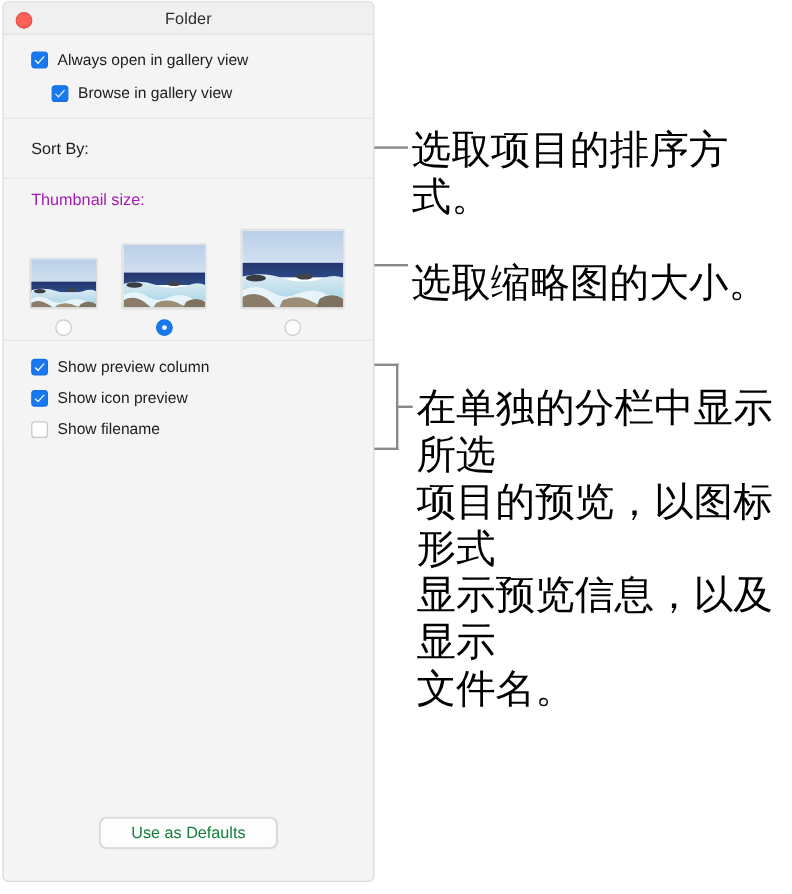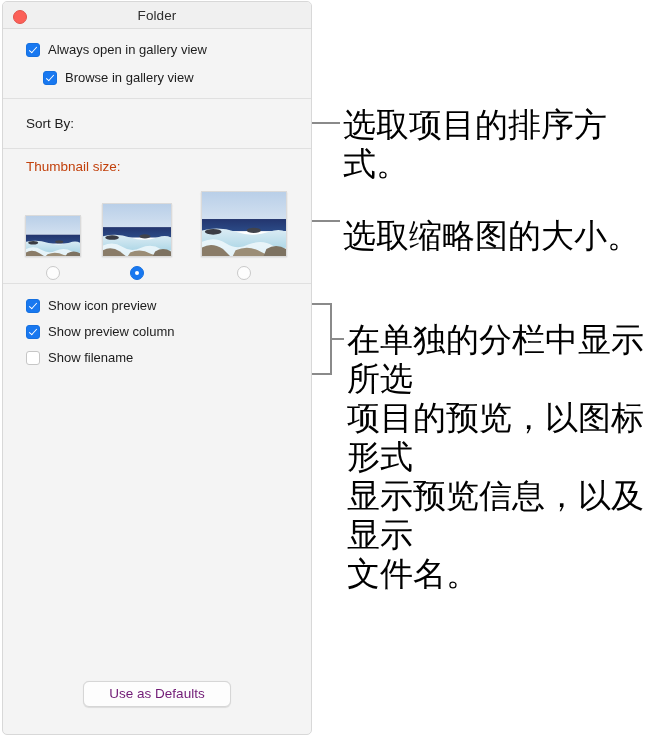--- a/index.html
+++ b/index.html
@@ -148,21 +148,21 @@
   }
 
   
   #thumb-section {
     padding-top: 10px;
     height: 134px;
     box-sizing: border-box;
   }
   #thumb-label {
     font-size: 13.5px;
-    color: #c2410c;
+    color: #a21caf;
     margin-left: 23px;
   }
   #thumb-items {
     position: relative;
     height: 100px;
     margin-top: 6px;
   }
   .thumb-item {
     position: absolute;
     bottom: 0;
@@ -224,21 +224,21 @@
   }
   #defaults-button {
     display: inline-block;
     min-width: 148px;
     padding: 4px 14px 5px;
     background: #fdfdfd;
     border: 1px solid #d6d6d6;
     border-radius: 6px;
     box-shadow: 0 0.5px 1px rgba(0,0,0,0.10);
     font-size: 13.5px;
-    color: #701a75;
+    color: #15803d;
     box-sizing: border-box;
     margin-top: 46px;
   }
 
   
   .callout-text {
     position: absolute;
     font-family: "DejaVu Sans", "Liberation Sans", sans-serif;
     font-size: 33px;
     line-height: 39px;
@@ -353,25 +353,25 @@
       </div>
 
     </div>
   </div>
 
   <div class="divider"></div>
 
   <div class="section" id="options-group">
     <div class="check-row" style="margin-bottom:5px;">
       <span class="checkbox on"></span>
-      <span class="check-label">Show icon preview</span>
+      <span class="check-label">Show preview column</span>
     </div>
     <div class="check-row" style="margin-bottom:5px;">
       <span class="checkbox on"></span>
-      <span class="check-label">Show preview column</span>
+      <span class="check-label">Show icon preview</span>
     </div>
     <div class="check-row">
       <span class="checkbox off"></span>
       <span class="check-label">Show filename</span>
     </div>
   </div>
 
   <div id="defaults-wrap">
     <div id="defaults-button">Use as Defaults</div>
   </div>

